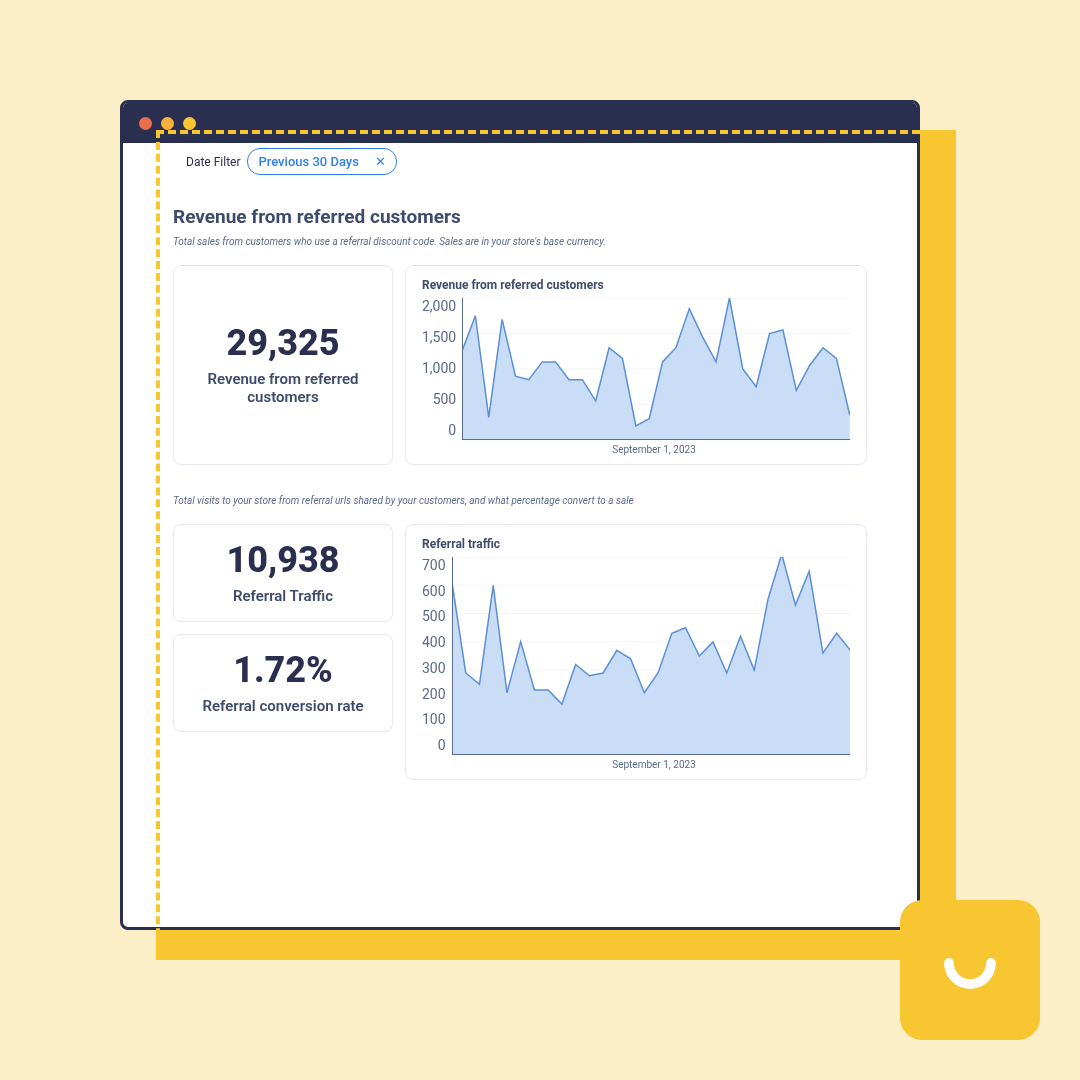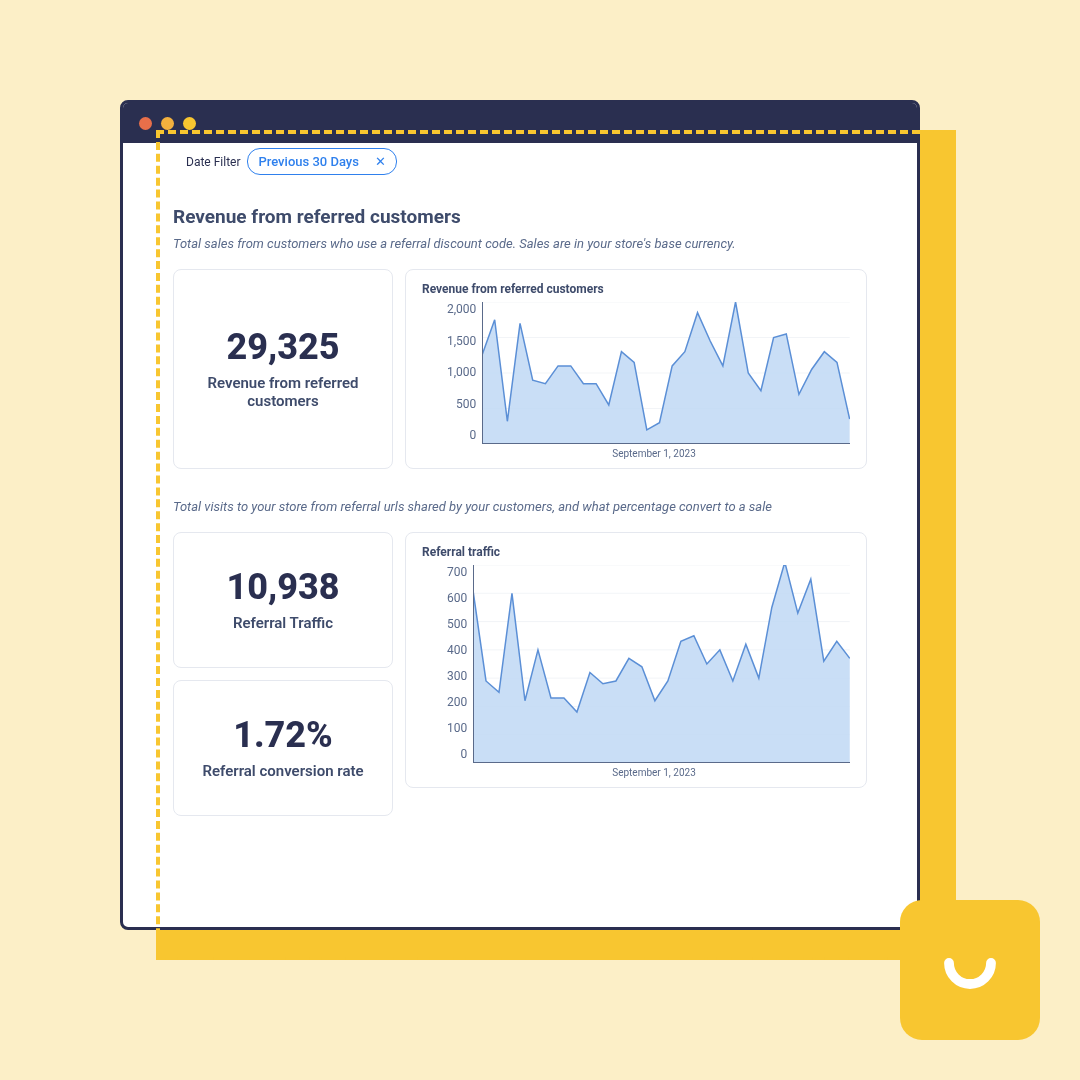--- a/index.html
+++ b/index.html
@@ -92,21 +92,21 @@
 }
 .section-title {
   color: #3E4B6B;
   font-size: 19px;
   font-weight: 700;
   margin-bottom: 8px;
 }
 .section-sub {
   color: #5A6A8A;
   font-style: italic;
-  font-size: 13px;
+  font-size: 10px;
   margin-bottom: 18px;
 }
 .row {
   display: flex;
   gap: 12px;
   margin-bottom: 30px;
 }
 .col-stats {
   display: flex;
   flex-direction: column;
@@ -120,21 +120,21 @@
   padding: 20px 12px;
   text-align: center;
 }
 .stat-card {
   height: 200px;
   display: flex;
   flex-direction: column;
   justify-content: center;
 }
 .stat-card.short {
-  height: 136px;
+  height: 98px;
 }
 .stat-value {
   color: #2A2F50;
   font-size: 36px;
   font-weight: 800;
   line-height: 1.1;
 }
 .stat-label {
   color: #3E4B6B;
   font-size: 15px;
@@ -157,25 +157,24 @@
 .chart-body {
   display: flex;
   height: calc(100% - 34px);
   position: relative;
 }
 .yaxis {
   display: flex;
   flex-direction: column;
   justify-content: space-between;
   align-items: flex-end;
-  font-size: 12px;
+  font-size: 14px;
   color: #5A6A8A;
   padding-right: 6px;
   padding-bottom: 2px;
-  margin-left: 25px;
 }
 .plot-wrap {
   flex: 1;
   position: relative;
 }
 .plot-wrap svg {
   width: 100%;
   height: 100%;
 }
 .xaxis {

